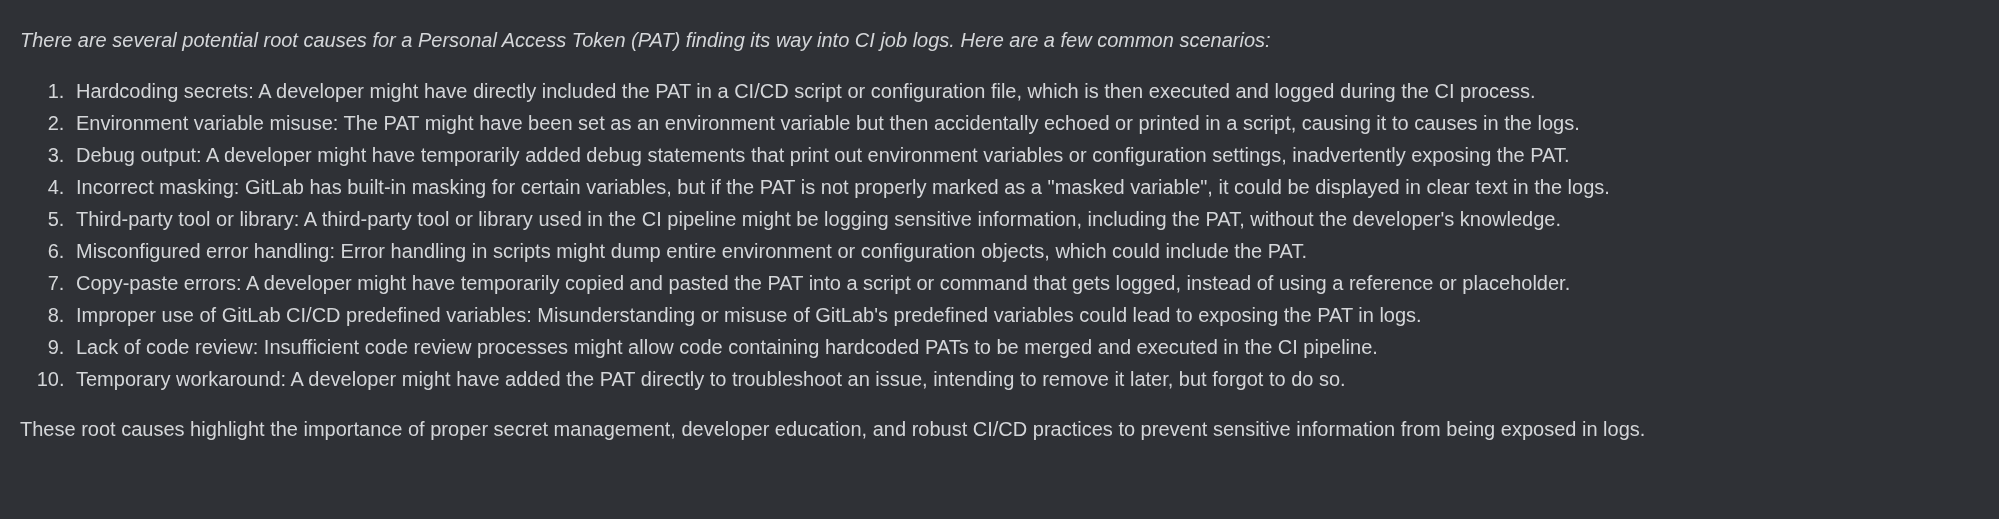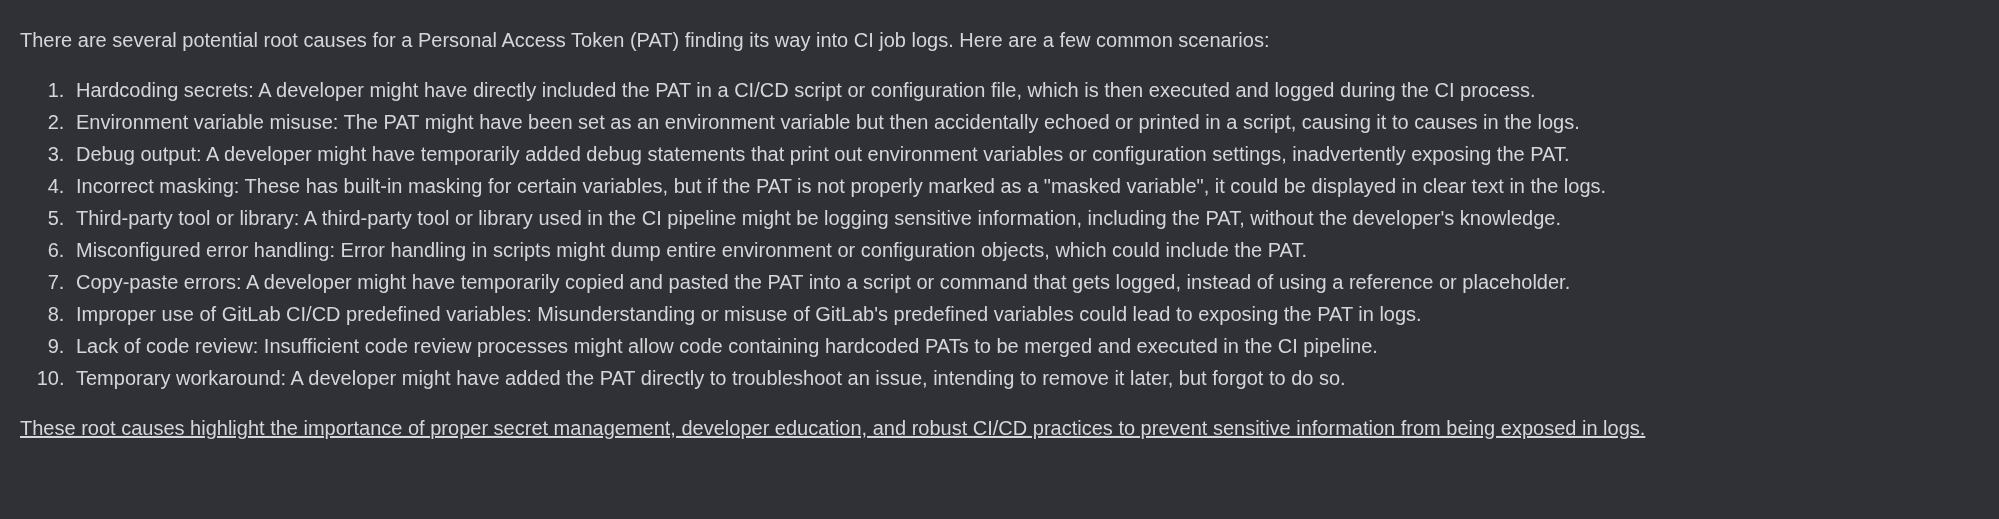--- a/index.html
+++ b/index.html
@@ -10,46 +10,46 @@
     body {
       background-color: #2f3136;
       color: #d4d6d9;
       font-family: -apple-system, BlinkMacSystemFont, "Segoe UI", Helvetica, Arial, sans-serif;
       font-size: 20px;
       line-height: 1.6;
       padding: 24px 20px;
       width: 1999px;
     }
     .intro-text {
-      margin-bottom: 18px;
+      font-style: italic;
     }
     ol.causes-list {
       list-style-position: outside;
       padding-left: 50px;
       margin-bottom: 18px;
+      margin-top: 19px;
     }
     ol.causes-list li {
       line-height: 1.6;
       padding-left: 6px;
     }
     .closing-text {
       line-height: 1.6;
-      text-decoration: underline;
     }
   </style>
 </head>
 <body>
 
 <p class="intro-text">There are several potential root causes for a Personal Access Token (PAT) finding its way into CI job logs. Here are a few common scenarios:</p>
 
 <ol class="causes-list">
   <li>Hardcoding secrets: A developer might have directly included the PAT in a CI/CD script or configuration file, which is then executed and logged during the CI process.</li>
   <li>Environment variable misuse: The PAT might have been set as an environment variable but then accidentally echoed or printed in a script, causing it to causes in the logs.</li>
   <li>Debug output: A developer might have temporarily added debug statements that print out environment variables or configuration settings, inadvertently exposing the PAT.</li>
-  <li>Incorrect masking: These has built-in masking for certain variables, but if the PAT is not properly marked as a "masked variable", it could be displayed in clear text in the logs.</li>
+  <li>Incorrect masking: GitLab has built-in masking for certain variables, but if the PAT is not properly marked as a "masked variable", it could be displayed in clear text in the logs.</li>
   <li>Third-party tool or library: A third-party tool or library used in the CI pipeline might be logging sensitive information, including the PAT, without the developer's knowledge.</li>
   <li>Misconfigured error handling: Error handling in scripts might dump entire environment or configuration objects, which could include the PAT.</li>
   <li>Copy-paste errors: A developer might have temporarily copied and pasted the PAT into a script or command that gets logged, instead of using a reference or placeholder.</li>
   <li>Improper use of GitLab CI/CD predefined variables: Misunderstanding or misuse of GitLab's predefined variables could lead to exposing the PAT in logs.</li>
   <li>Lack of code review: Insufficient code review processes might allow code containing hardcoded PATs to be merged and executed in the CI pipeline.</li>
   <li>Temporary workaround: A developer might have added the PAT directly to troubleshoot an issue, intending to remove it later, but forgot to do so.</li>
 </ol>
 
 <p class="closing-text">These root causes highlight the importance of proper secret management, developer education, and robust CI/CD practices to prevent sensitive information from being exposed in logs.</p>
 

